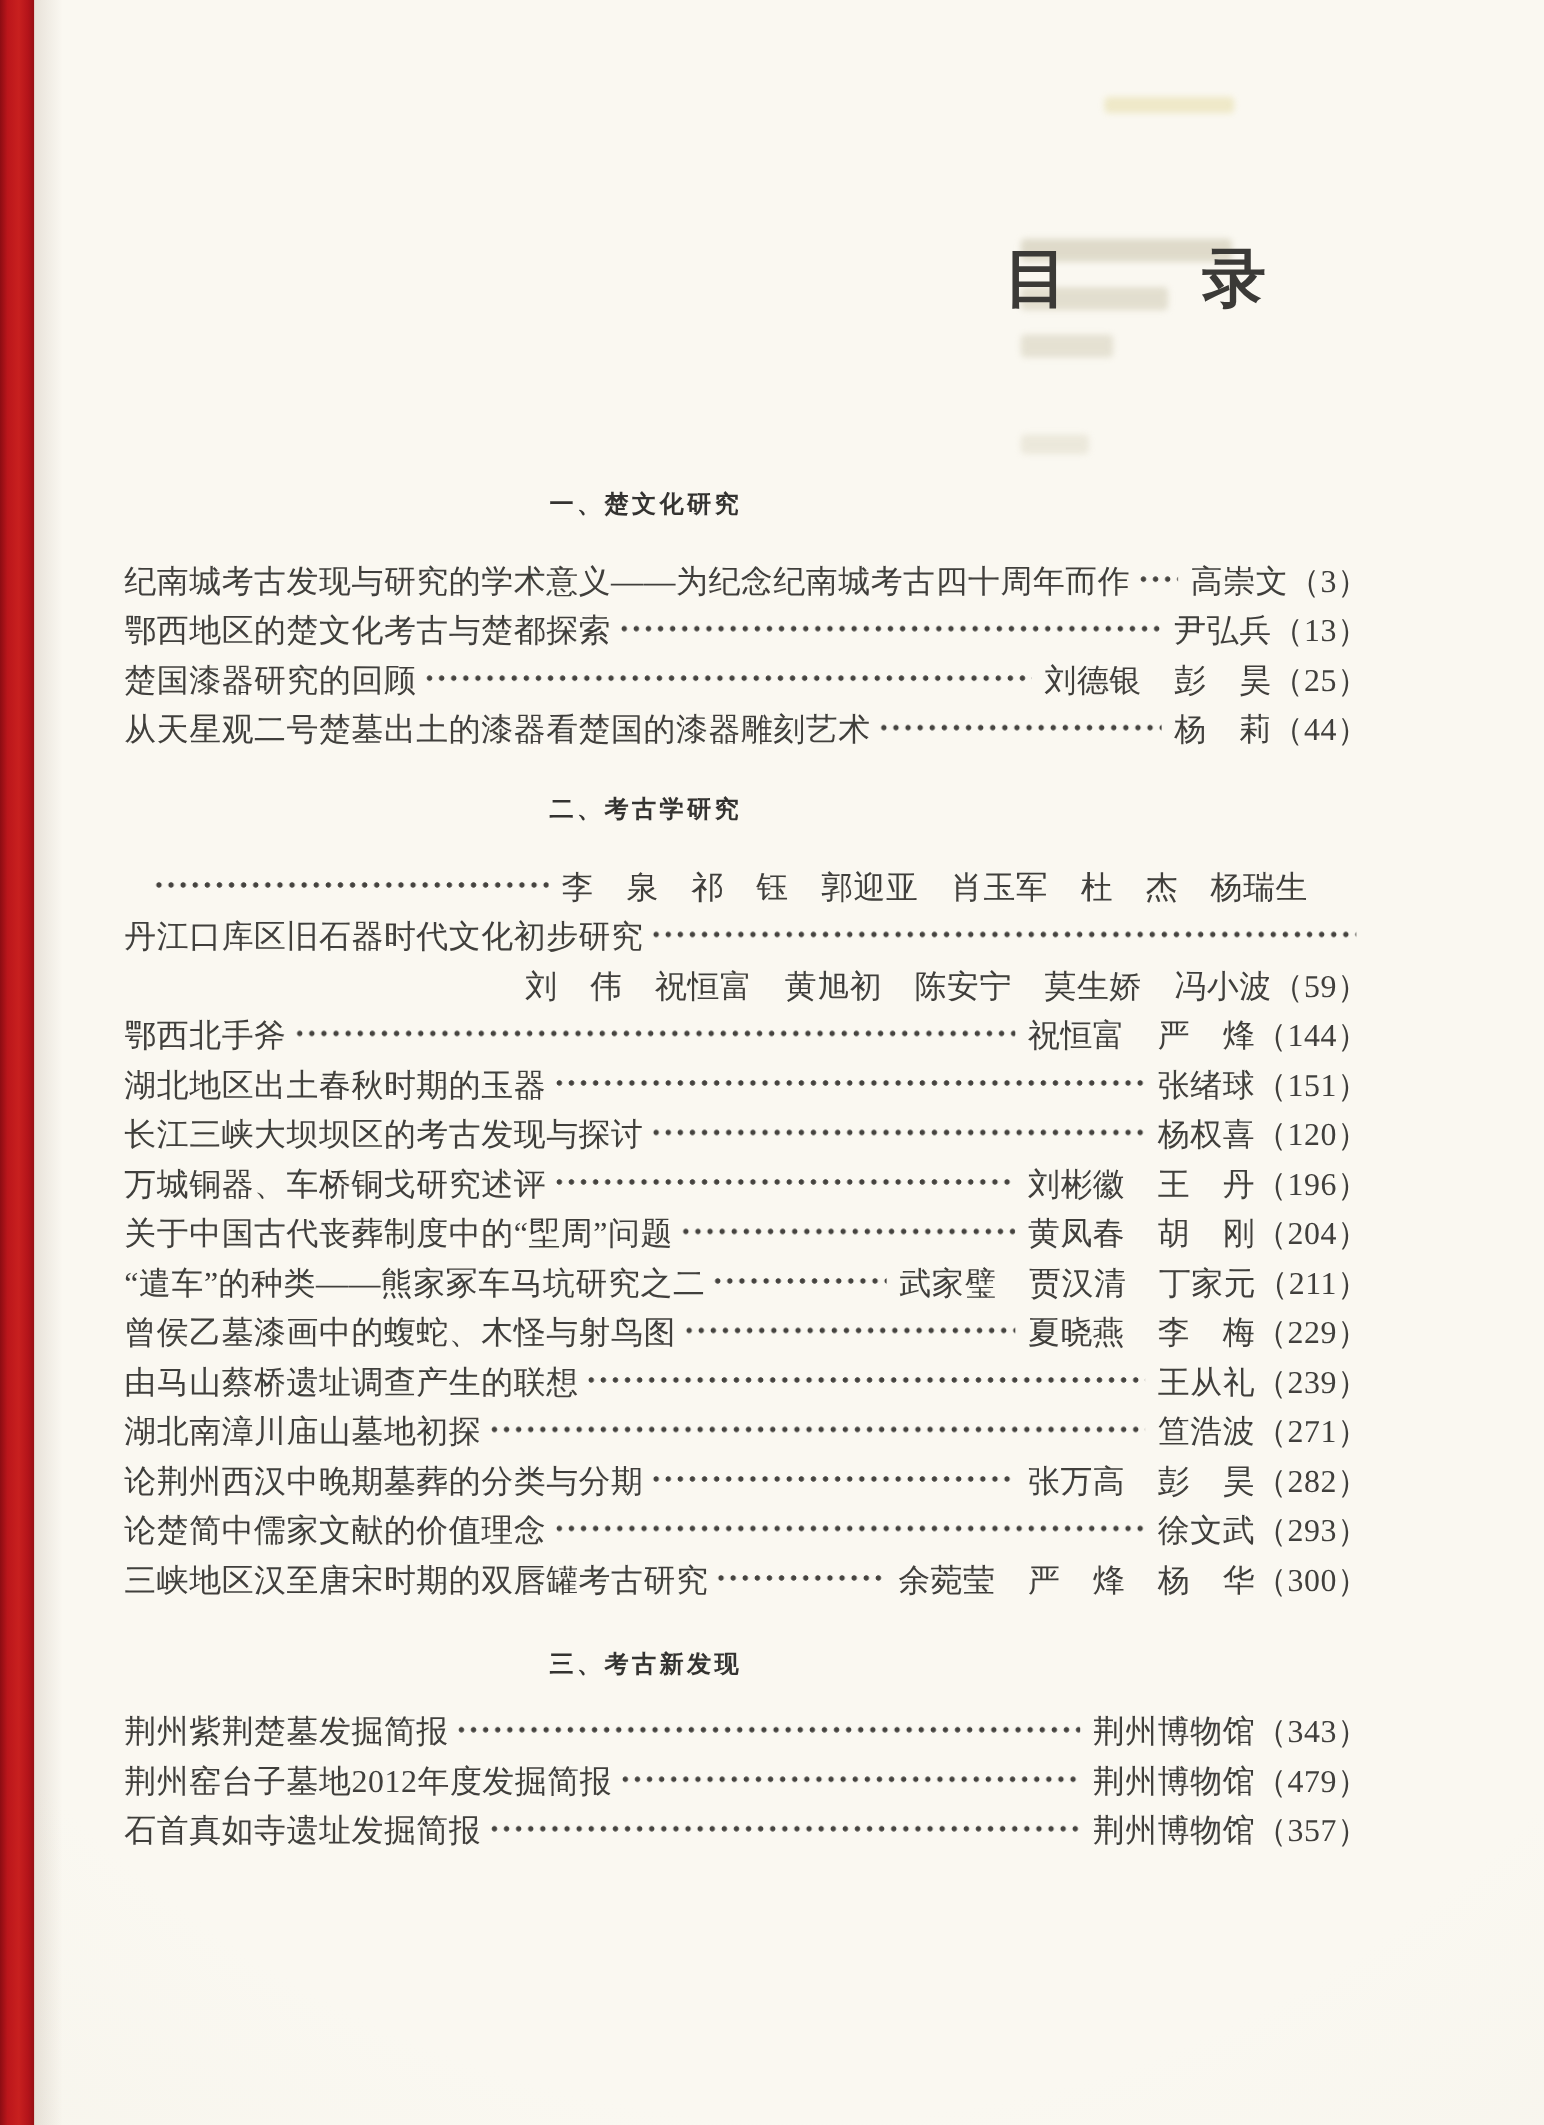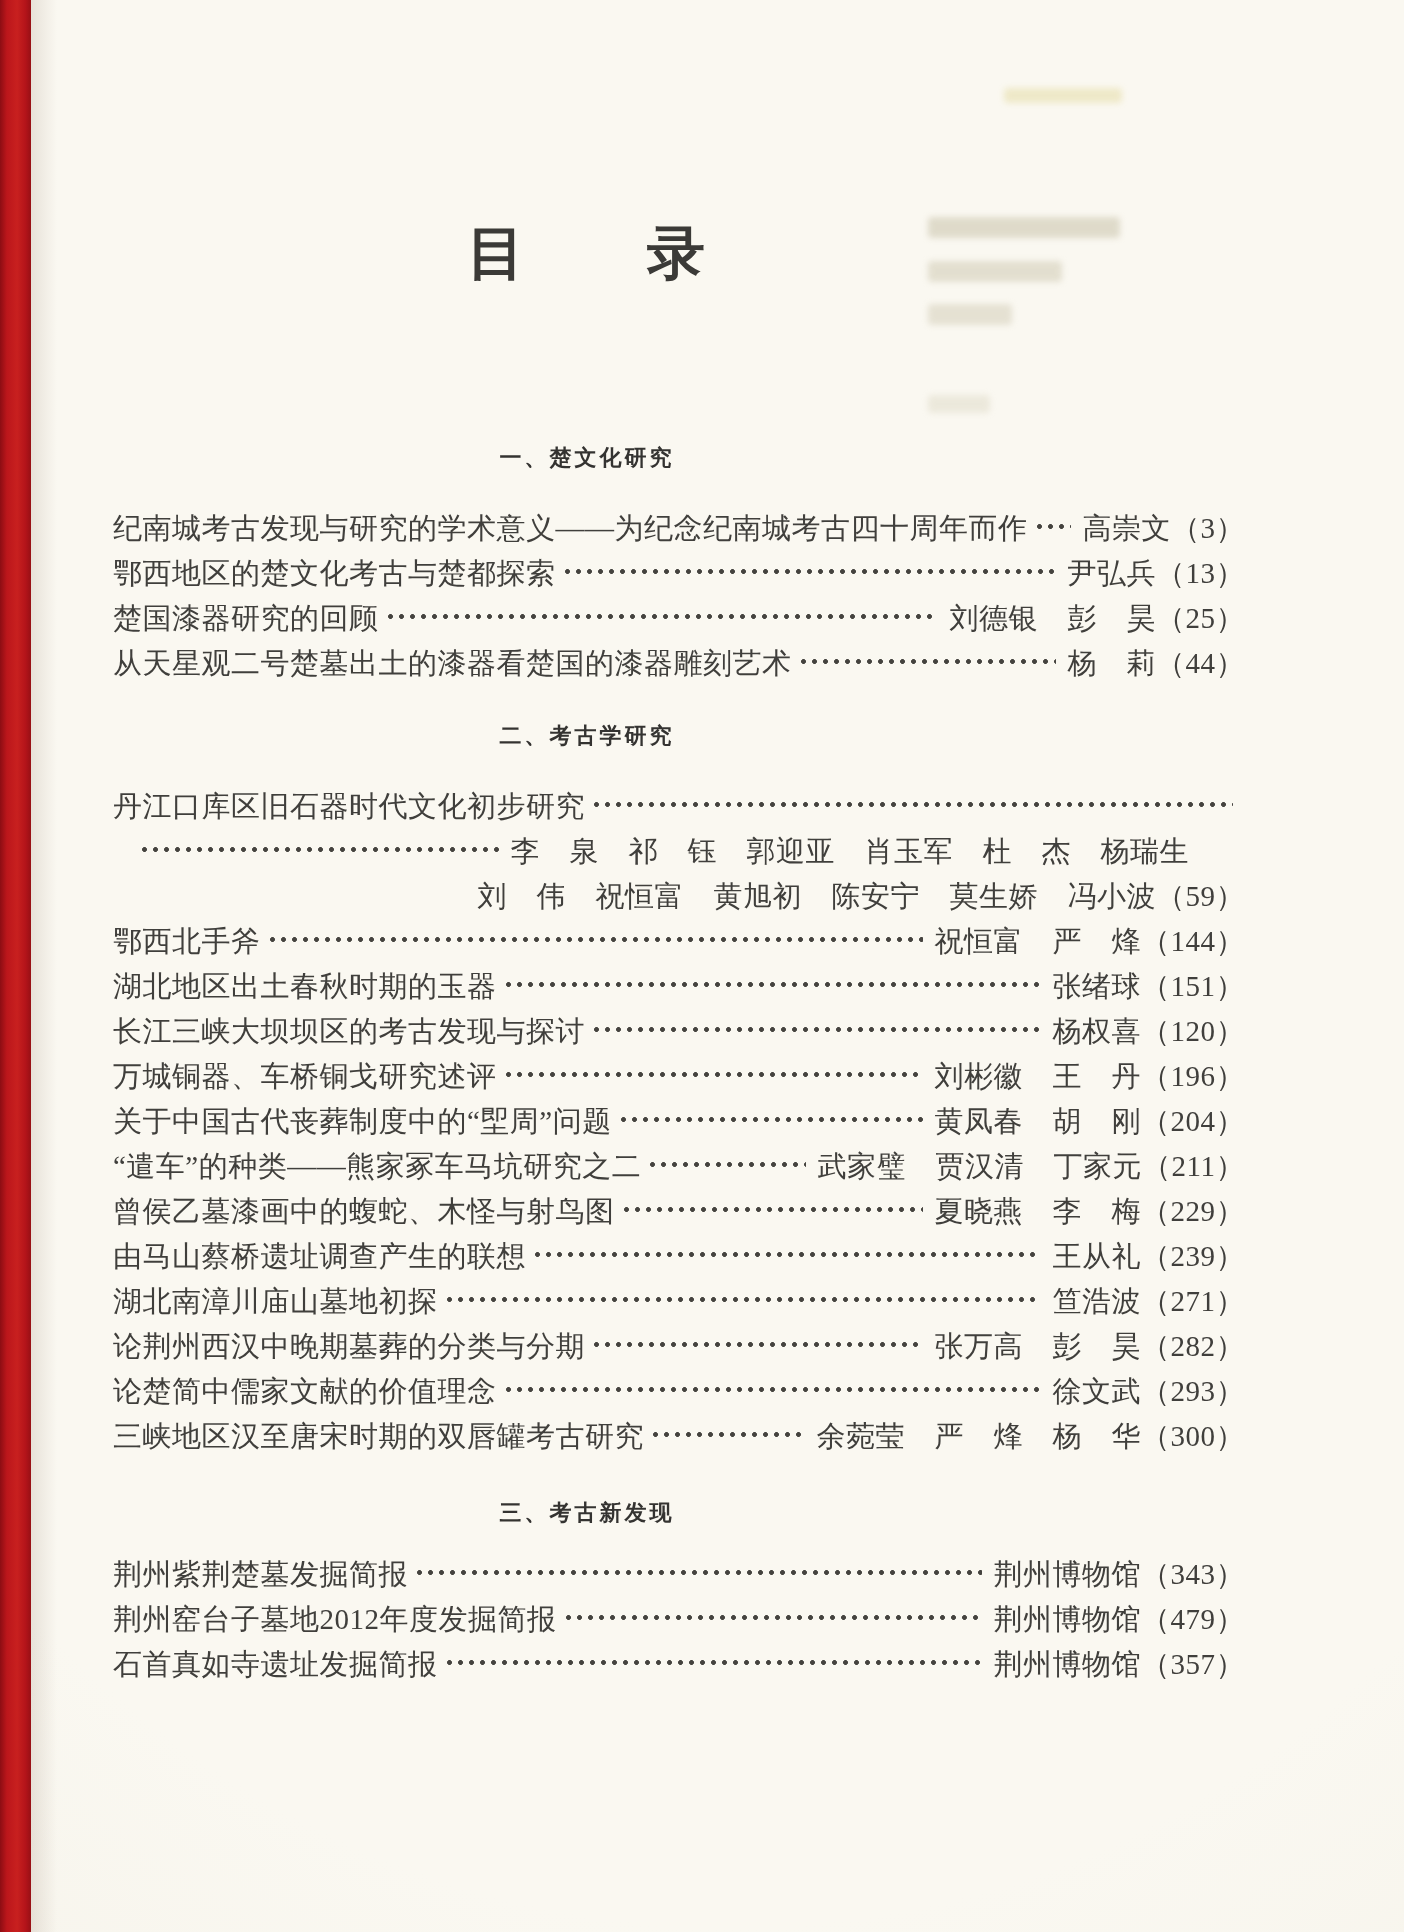--- a/index.html
+++ b/index.html
@@ -28,21 +28,21 @@
   .g2{left:928px;top:217px;width:192px;height:21px;background:#c9c3ab;opacity:.55;}
   .g3{left:928px;top:261px;width:134px;height:21px;background:#ccc6ae;opacity:.5;}
   .g4{left:928px;top:304px;width:84px;height:21px;background:#ccc6ae;opacity:.45;}
   .g5{left:928px;top:395px;width:62px;height:18px;background:#d2ccb4;opacity:.35;}
 
   .content{
     position:absolute;left:113px;top:0;width:1132px;
   }
   .page-title{
     margin:222px 0 0 0;
-    text-align:center;
+    text-align:right;
     transform:translateX(-92px);
     font-size:58px;line-height:64px;
     font-weight:bold;
     color:#3b3a37;
     letter-spacing:2px;
   }
   .heading{
     text-align:center;
     transform:translateX(-92px);
     font-family:"Liberation Sans", sans-serif;
@@ -107,27 +107,27 @@
             <span class="tail">刘德银　彭　昊（25）</span>
           </div>
           <div class="row">
             <span class="t">从天星观二号楚墓出土的漆器看楚国的漆器雕刻艺术</span>
             <span class="leader"></span>
             <span class="tail">杨　莉（44）</span>
           </div>
         </section>
         <section>
           <h2 class="heading">二、考古学研究</h2>
+          <div class="row cont">
+            <span class="leader"></span>
+            <span class="tail">李　泉　祁　钰　郭迎亚　肖玉军　杜　杰　杨瑞生</span>
+          </div>
           <div class="row">
             <span class="t">丹江口库区旧石器时代文化初步研究</span>
             <span class="leader"></span>
-          </div>
-          <div class="row cont">
-            <span class="leader"></span>
-            <span class="tail">李　泉　祁　钰　郭迎亚　肖玉军　杜　杰　杨瑞生</span>
           </div>
           <div class="row right">
             <span class="tail">刘　伟　祝恒富　黄旭初　陈安宁　莫生娇　冯小波（59）</span>
           </div>
           <div class="row">
             <span class="t">鄂西北手斧</span>
             <span class="leader"></span>
             <span class="tail">祝恒富　严　烽（144）</span>
           </div>
           <div class="row">

